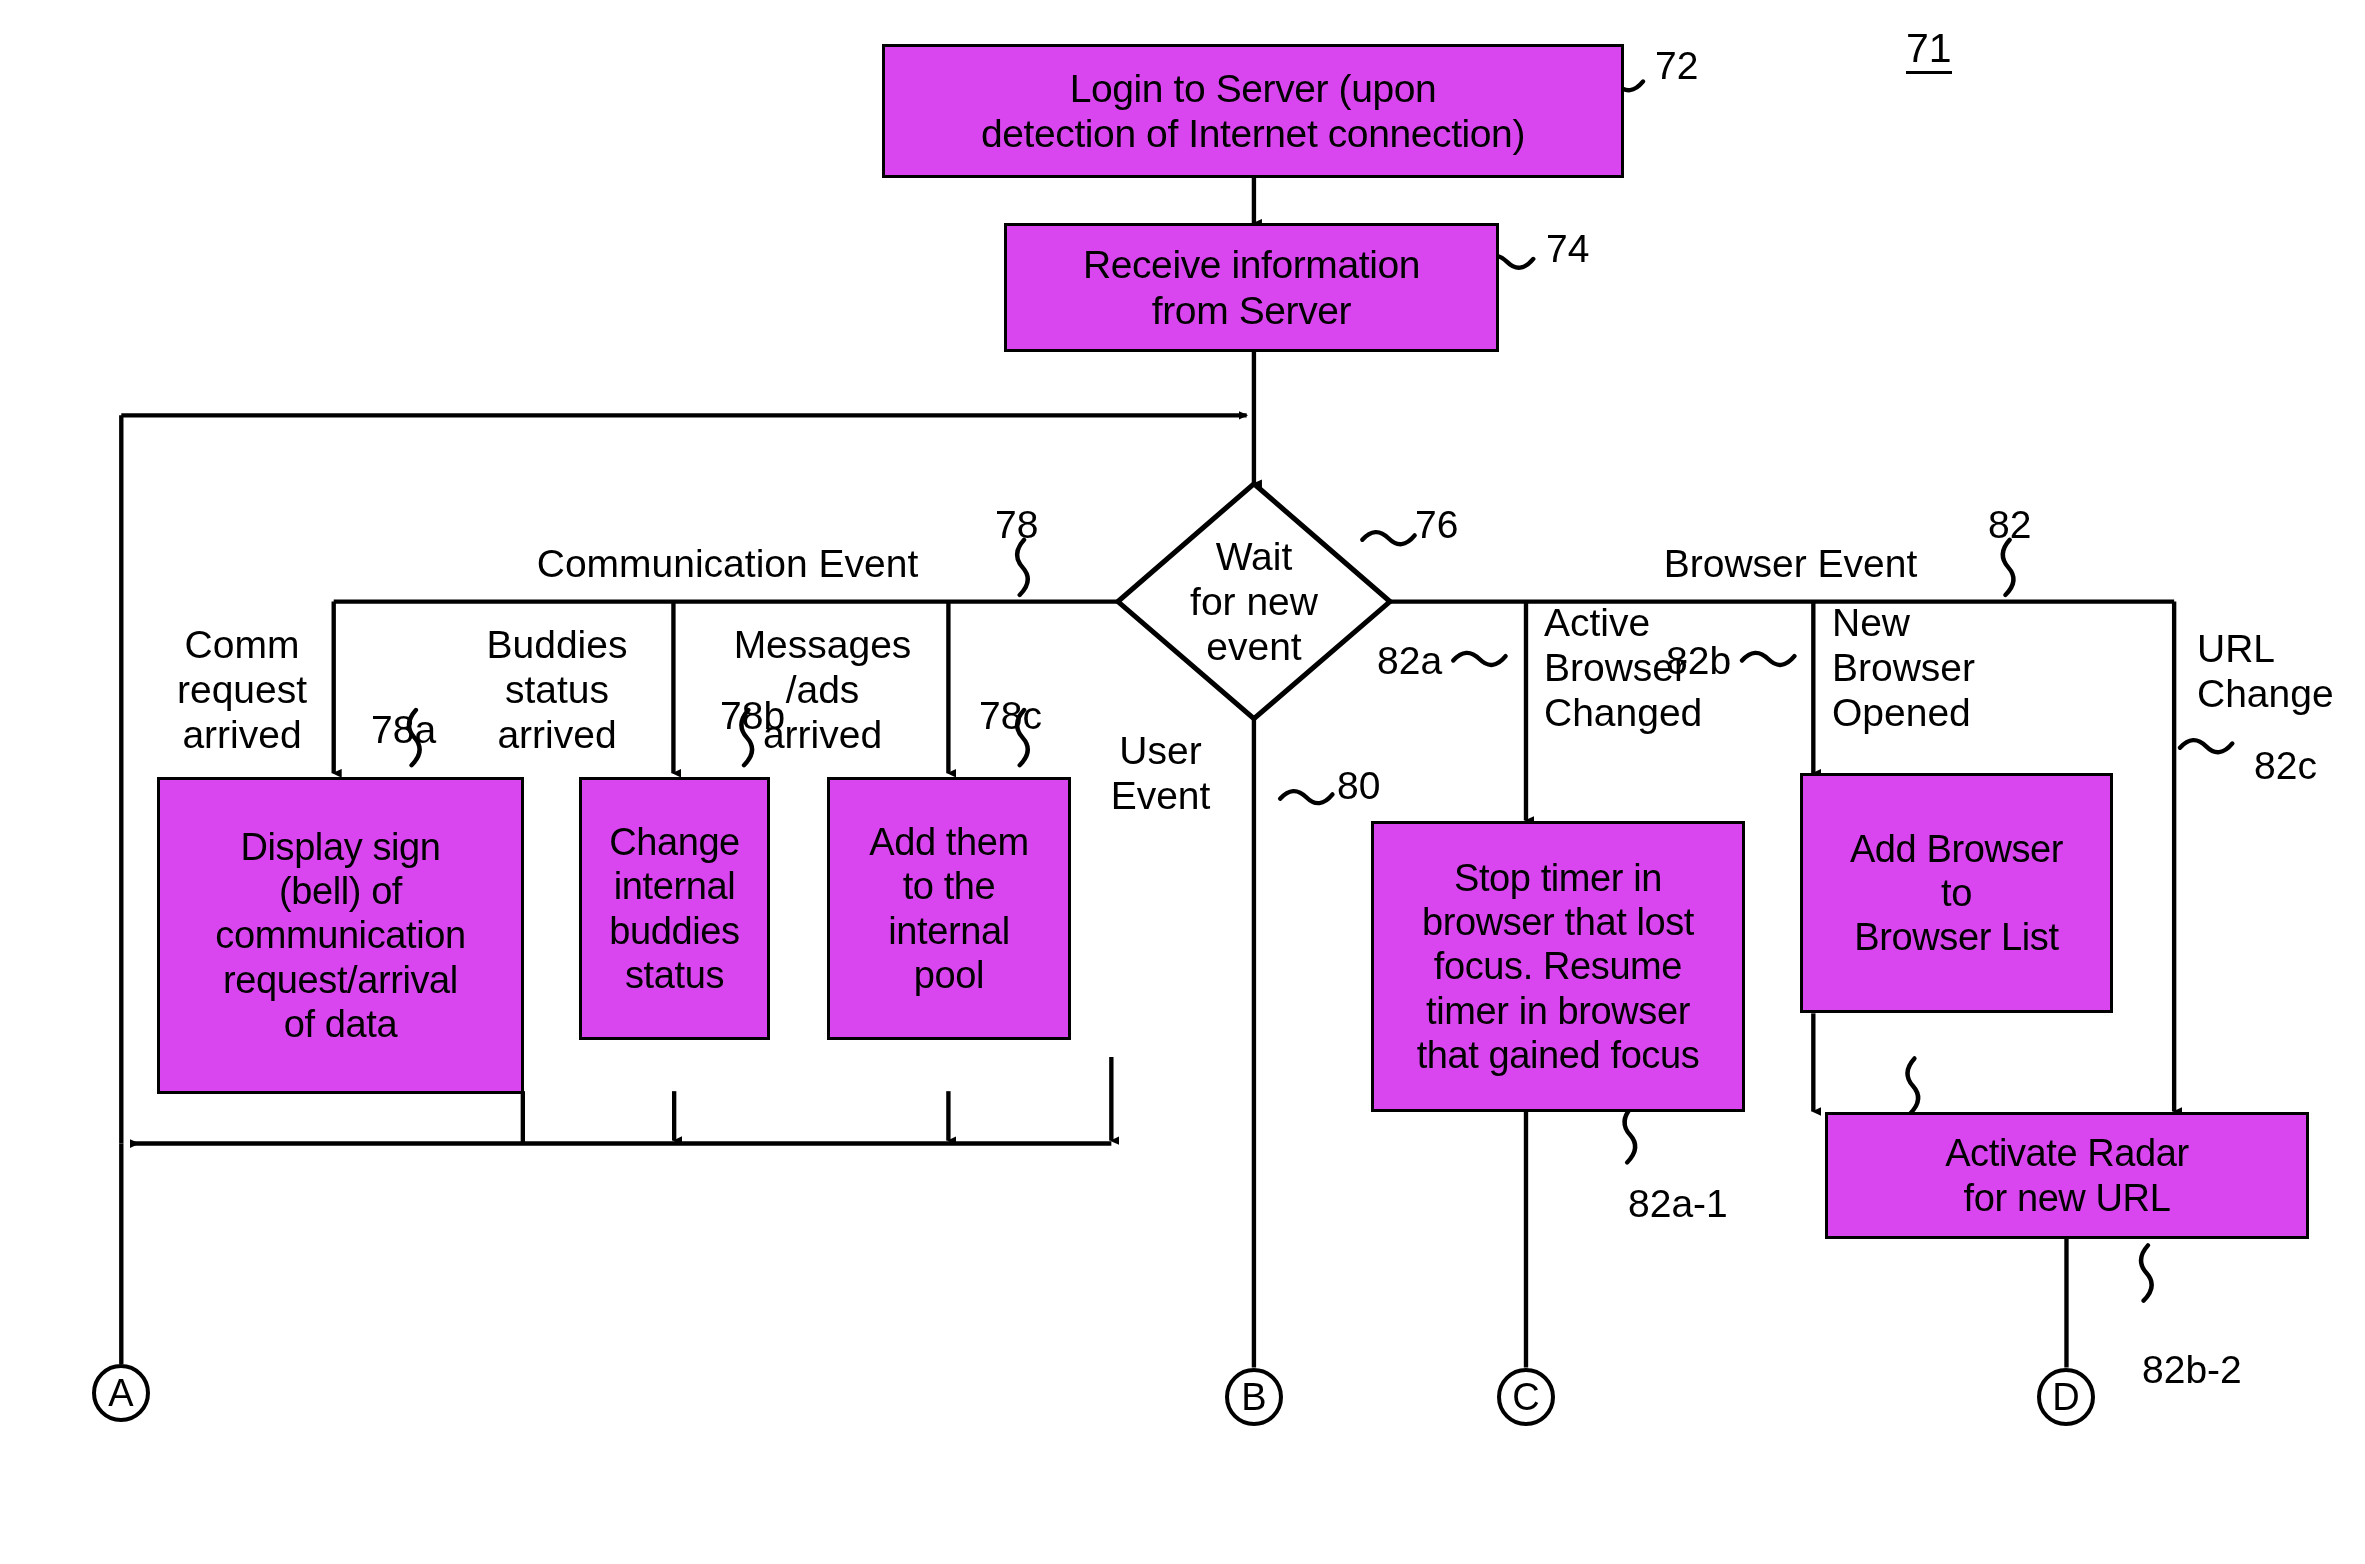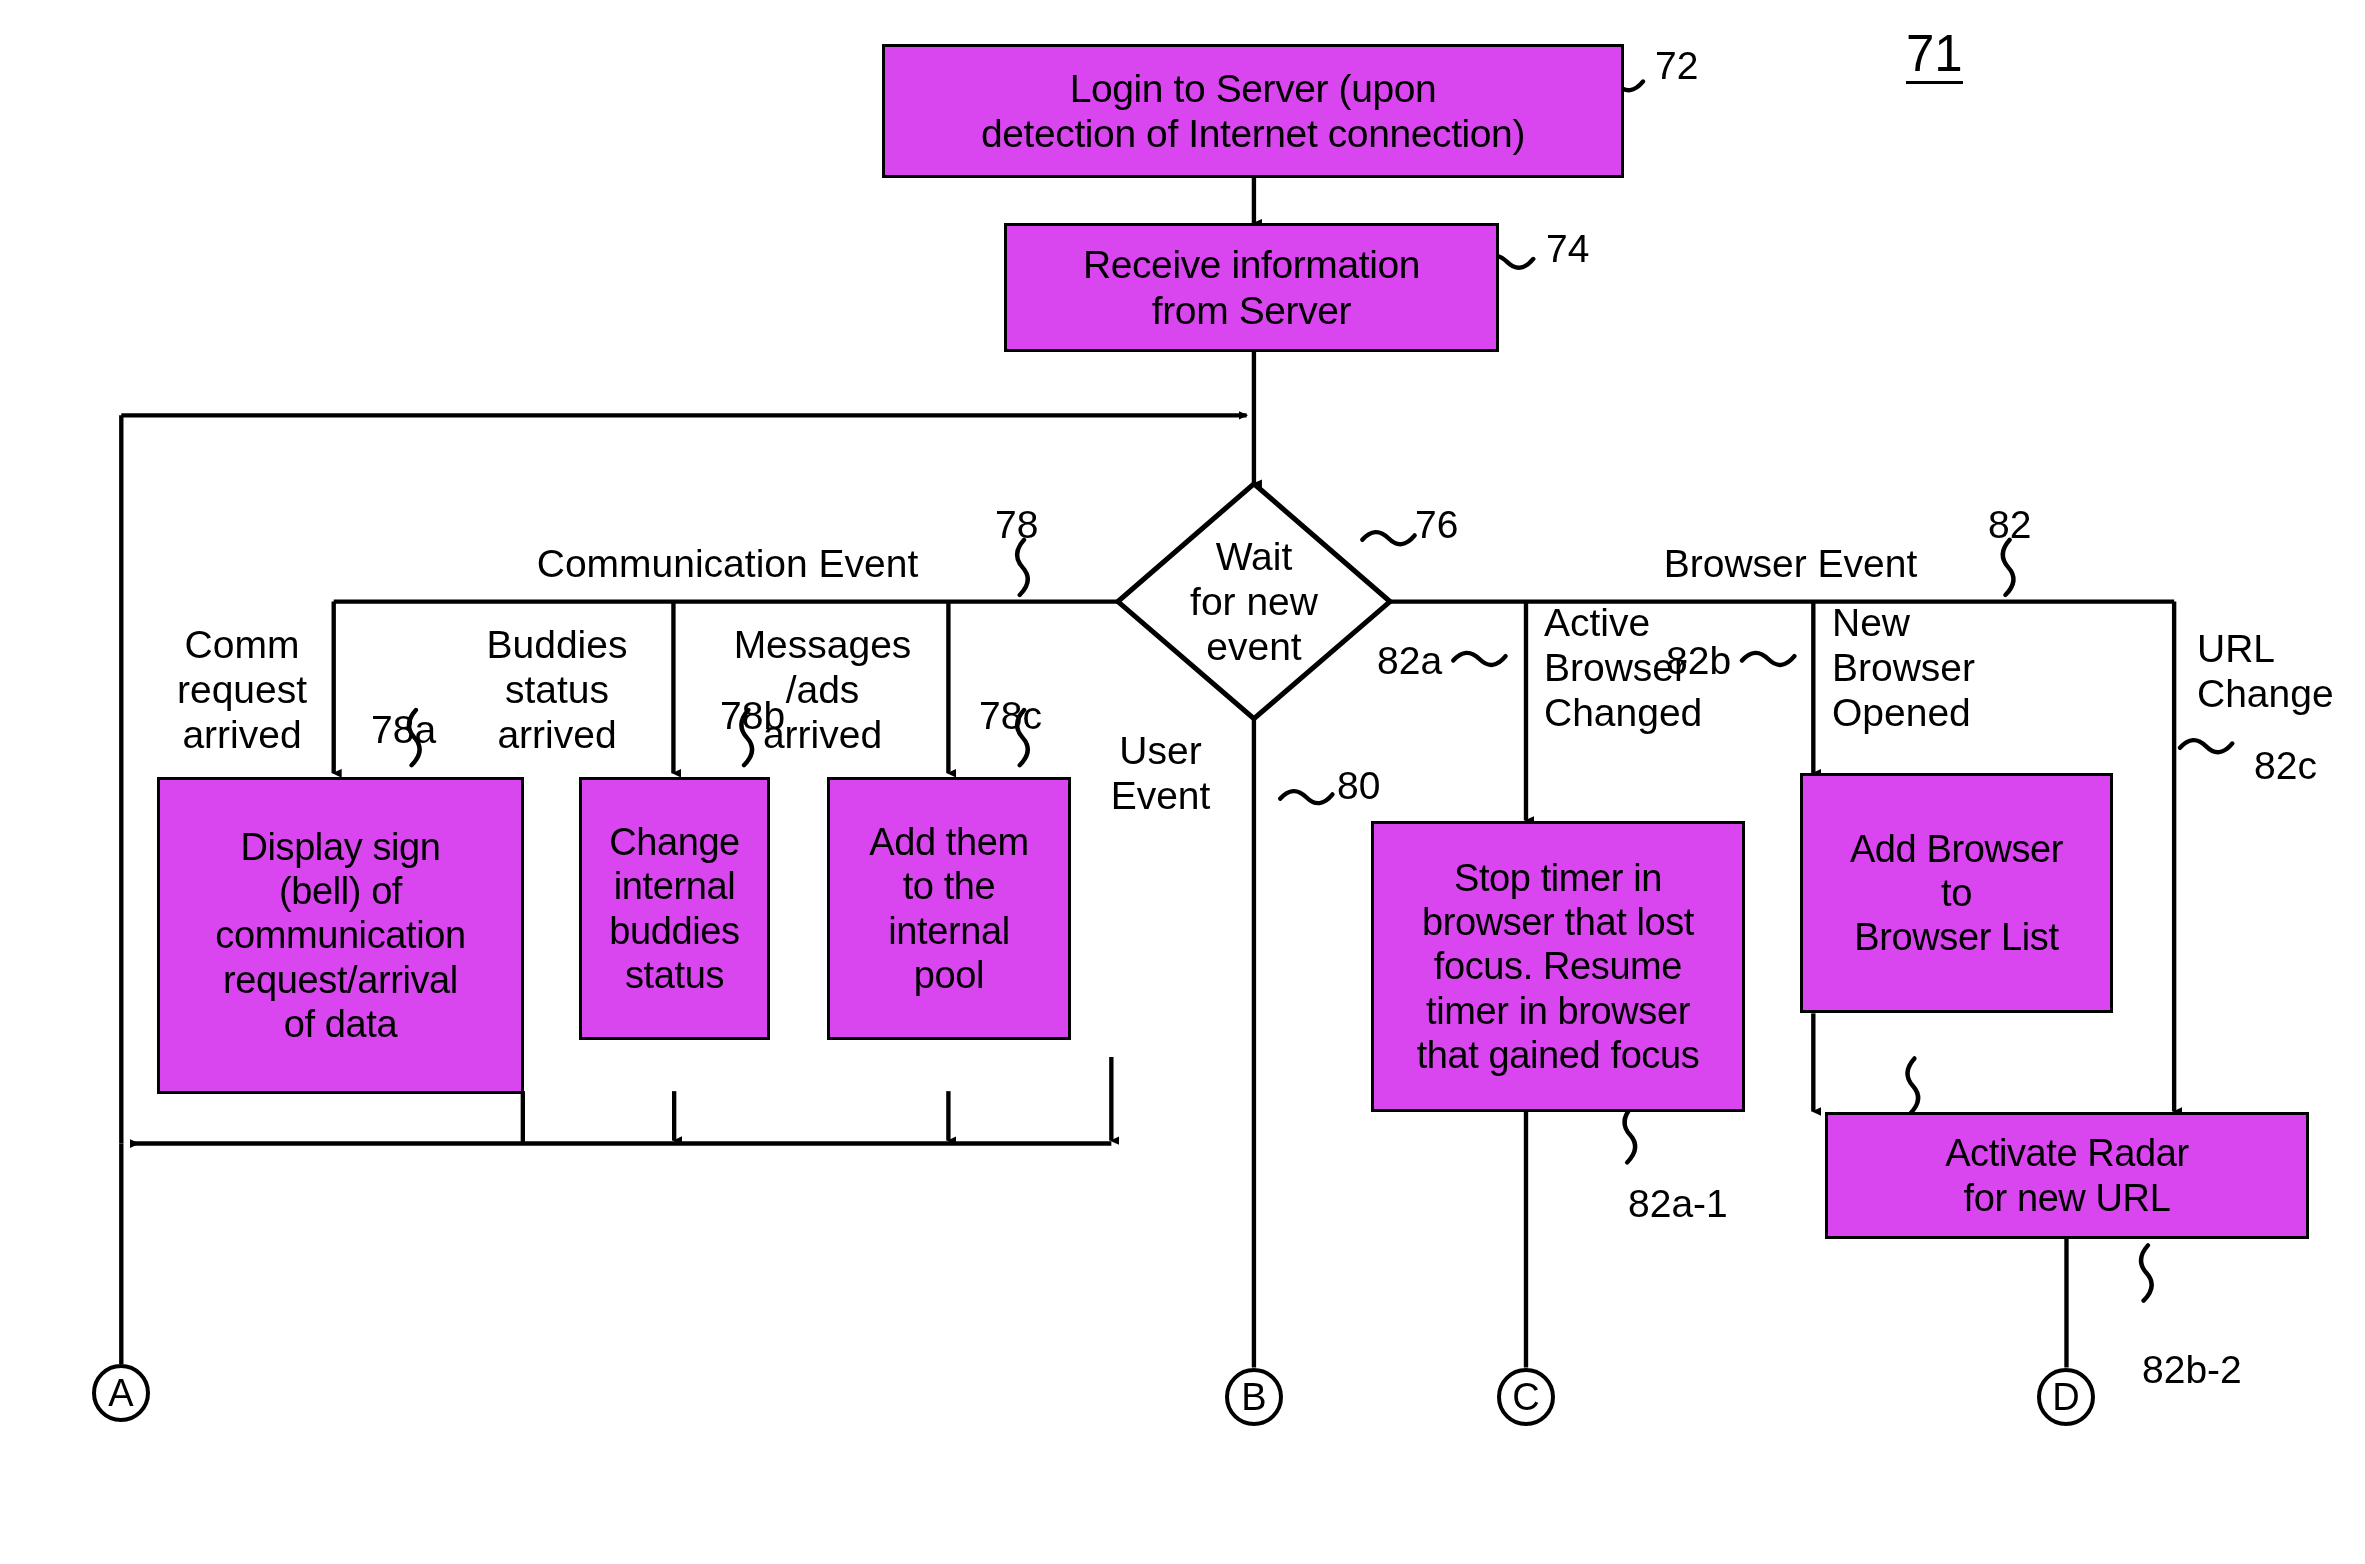--- a/index.html
+++ b/index.html
@@ -47,21 +47,21 @@
   }
   .lbl.center { text-align: center; }
   .refnum {
     position: absolute;
     font-size: 39px;
     line-height: 1.1;
     white-space: nowrap;
   }
   .figtitle {
     position: absolute;
-    font-size: 51px;
+    font-size: 41px;
     line-height: 1;
     border-bottom: 3.6px solid #000;
     padding-bottom: 1.5px;
     white-space: nowrap;
   }
   .connector {
     position: absolute;
     box-sizing: border-box;
     border: 4.4px solid #000;
     border-radius: 50%;

